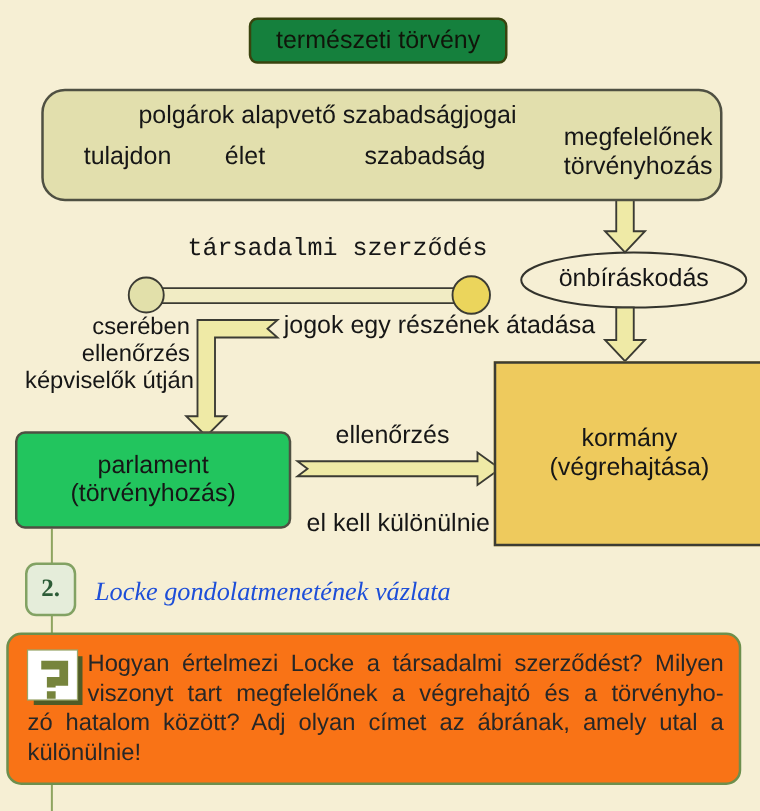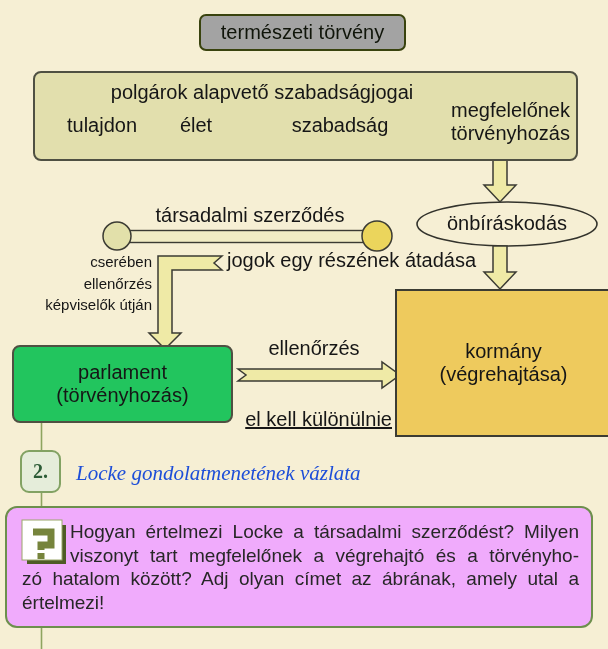--- a/index.html
+++ b/index.html
@@ -4,55 +4,55 @@
 <style>
   html,body{margin:0;padding:0;}
   body{font-family:"Liberation Sans",sans-serif;background:#f6efd4;}
   #page{position:relative;width:608px;height:649px;background:#f6efd4;overflow:hidden;}
   #shapes{position:absolute;left:0;top:0;z-index:1;}
   .abs{position:absolute;z-index:2;}
   .lbl{color:#161616;font-size:20px;white-space:nowrap;}
   .center{text-align:center;}
   .right{text-align:right;}
 
-  #natural-law-box{left:199px;top:14px;width:207px;height:37px;background:#a3a3a3;
+  #natural-law-box{left:199px;top:14px;width:207px;height:37px;background:#15803d;
     border:2.5px solid #39430e;border-radius:7px;display:flex;align-items:center;
     justify-content:center;font-size:20px;color:#10150a;box-sizing:border-box;}
 
   #rights-box{left:33px;top:71px;width:545px;height:90px;background:#e2dfad;
-    border:2px solid #4f5042;border-radius:8px;box-sizing:border-box;}
+    border:2px solid #4f5042;border-radius:19px;box-sizing:border-box;}
   #rights-title{left:17px;top:8px;width:420px;}
   #rights-item-1{left:12px;top:41px;width:110px;}
   #rights-item-2{left:106px;top:41px;width:110px;}
   #rights-item-3{left:250px;top:41px;width:110px;}
   #rights-item-4{right:6px;top:26px;line-height:23px;}
 
-  #label-social-contract{left:150px;top:204px;width:200px;}
+  #label-social-contract{left:150px;top:188px;width:200px;font-family:Liberation Mono, monospace;}
   #label-vigilantism{left:419px;top:212px;width:176px;}
   #label-rights-transfer{left:227px;top:249px;}
-  #label-in-exchange{left:20px;top:251px;width:132px;font-size:15px;line-height:21.5px;}
+  #label-in-exchange{left:20px;top:251px;width:132px;font-size:19px;line-height:21.5px;}
 
   #parliament-box{left:12px;top:345px;width:221px;height:78px;background:#22c55e;
     border:2px solid #4f5042;border-radius:8px;display:flex;flex-direction:column;
     align-items:center;justify-content:center;font-size:20px;line-height:23px;
     color:#161616;box-sizing:border-box;}
   #label-control{left:262px;top:337px;width:104px;}
   #government-box{left:395px;top:289px;width:217px;height:148px;background:#eeca5d;
     border:2px solid #3c3c33;display:flex;flex-direction:column;align-items:center;
     justify-content:center;font-size:20px;line-height:23px;color:#161616;box-sizing:border-box;}
-  #label-separation{left:240px;top:408px;width:152px;text-decoration:underline;}
+  #label-separation{left:240px;top:408px;width:152px;}
 
   #caption-badge{left:20px;top:450px;width:41px;height:43px;background:#e5edda;
     border:2px solid #82a263;border-radius:9px;display:flex;align-items:center;
     justify-content:center;font-family:"Liberation Serif",serif;font-weight:bold;
     font-size:20px;color:#2d5c37;box-sizing:border-box;}
   #caption-text{left:76px;top:461px;font-family:"Liberation Serif",serif;
     font-style:italic;font-size:21px;color:#1d4ed8;white-space:nowrap;}
 
-  #question-box{left:5px;top:506px;width:588px;height:122px;background:#f0abfc;
+  #question-box{left:5px;top:506px;width:588px;height:122px;background:#f97316;
     border:2.5px solid #6d8f4d;border-radius:12px;box-sizing:border-box;}
   #question-icon{position:absolute;left:14px;top:11px;}
   #question-text{position:absolute;left:15px;top:12px;right:12px;font-size:19px;
     line-height:23.5px;color:#272727;}
   .qline{text-align:justify;text-align-last:justify;}
   .qline.indent{margin-left:48px;}
   .qline.last{text-align:left;text-align-last:left;}
 </style>
 </head>
 <body>
@@ -130,17 +130,17 @@
     <svg id="question-icon" width="46" height="46" viewBox="0 0 46 46">
       <rect x="6" y="6" width="39" height="39" fill="#4f5b26"></rect>
       <rect x="1" y="1" width="40" height="40" fill="#ffffff" stroke="#9aa66a" stroke-width="1"></rect>
       <path d="M12,13 H30 V26 H20 V31" fill="none" stroke="#76843c" stroke-width="7" stroke-linecap="butt" stroke-linejoin="miter"></path>
       <rect x="16.5" y="34" width="7" height="6" fill="#76843c"></rect>
     </svg>
     <div id="question-text">
       <div class="qline indent">Hogyan értelmezi Locke a társadalmi szerződést? Milyen</div>
       <div class="qline indent">viszonyt tart megfelelőnek a végrehajtó és a törvényho-</div>
       <div class="qline">zó hatalom között? Adj olyan címet az ábrának, amely utal a</div>
-      <div class="qline last">értelmezi!</div>
+      <div class="qline last">különülnie!</div>
     </div>
   </div>
 
 </div>
 
 </body></html>

